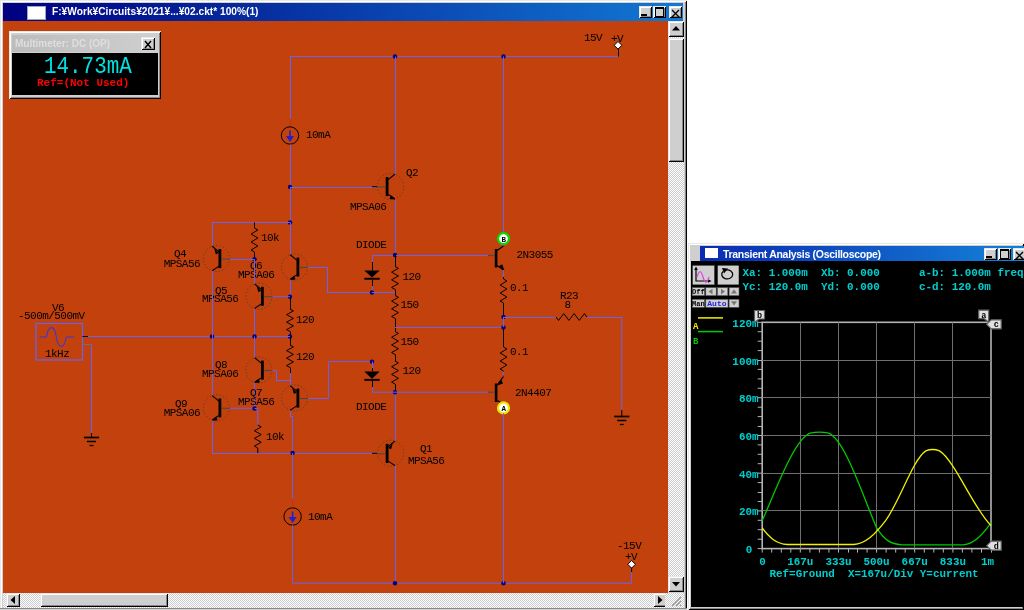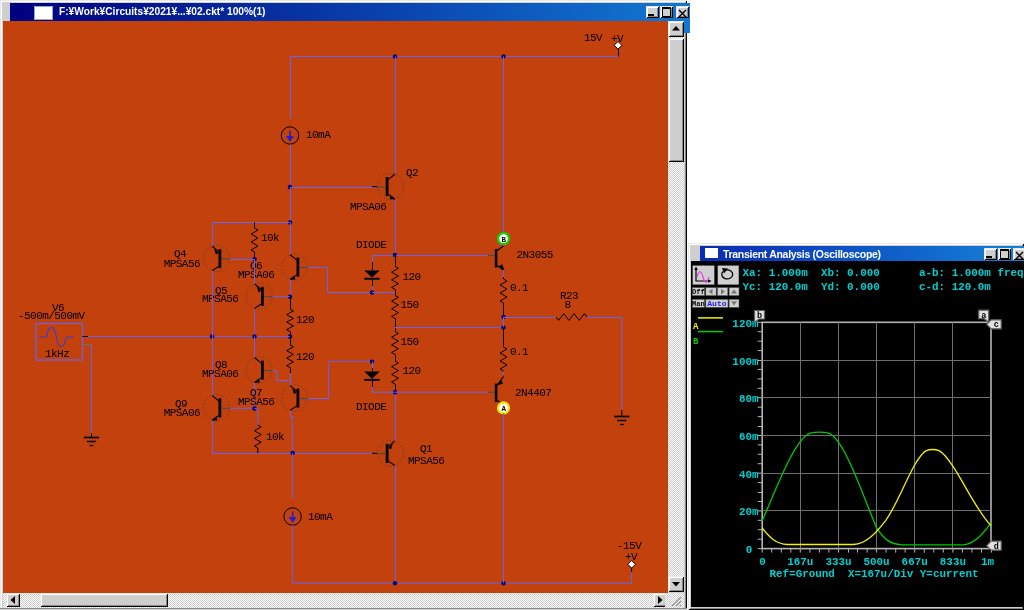--- a/index.html
+++ b/index.html
@@ -8,21 +8,21 @@
 .raised{box-shadow: inset 1px 1px 0 #e8e8e8, inset -1px -1px 0 #000, inset 2px 2px 0 #fff, inset -2px -2px 0 #888;}
 .btnface{background:#cfcfcf;}
 .abs{position:absolute;}
 </style></head>
 <body>
 
 <div class="abs dither" style="left:0;top:601px;width:687px;height:9px;"></div>
 
 <div class="abs raised" style="left:0;top:0;width:687px;height:610px;background:#cfcfcf;">
 
-  <div class="abs" style="left:10px;top:3px;width:680px;height:30px;background:linear-gradient(90deg,#000080,#1278d2);">
+  <div class="abs" style="left:3px;top:3px;width:680px;height:30px;background:linear-gradient(90deg,#000080,#1278d2);">
     <div class="abs" style="left:24px;top:3px;width:17px;height:12px;background:#fff;border:1px solid #9ab;"></div>
     <div class="abs" style="left:49px;top:3px;color:#fff;font-weight:bold;font-size:10.2px;letter-spacing:0px;white-space:pre;transform:scaleY(1.13);transform-origin:center;">F:¥Work¥Circuits¥2021¥...¥02.ckt* 100%(1)</div>
     <div class="abs raised btnface" style="left:636px;top:3px;width:13px;height:12px;">
         <div class="abs" style="left:2px;top:8px;width:6px;height:2px;background:#000;"></div>
       </div>
     <div class="abs raised btnface" style="left:650px;top:3px;width:13px;height:12px;">
         <div class="abs" style="left:2px;top:1px;width:7px;height:7px;border:1px solid #000;border-top-width:2px;"></div>
       </div>
     <div class="abs raised btnface" style="left:666px;top:3px;width:13px;height:12px;"><svg width="13" height="12">
           <path d="M3,2 L10,9 M10,2 L3,9" stroke="#000" stroke-width="1.4"></path>
@@ -314,20 +314,32 @@
     <div class="abs raised btnface" style="left:37px;top:0;width:128px;height:14px;"></div>
     <div class="abs raised btnface" style="left:650px;top:0;width:14px;height:14px;"><svg width="14" height="14">
           <path d="M9.5,7 L5,3 L5,11 Z" fill="#000"></path>
         </svg></div>
   </div>
   <div class="abs" style="left:0;top:607.5px;width:687px;height:2.5px;background:#d2d2d2;border-top:1px solid #8a8a8a;box-sizing:border-box;"></div>
   <div class="abs dither" style="left:665px;top:593px;width:19px;height:14.5px;"><svg width="19" height="15">
         <path d="M16,4 L7,13 M16,8 L11,13 M16,12 L15,13" stroke="#999" stroke-width="1.3"></path>
       </svg></div>
 
+  <div class="abs raised" style="left:9px;top:31px;width:152px;height:68px;background:#cfcfcf;">
+    <div class="abs" style="left:3px;top:4px;width:146px;height:17px;background:linear-gradient(90deg,#bcbcbc,#cfcfcf);">
+      <div class="abs" style="left:3px;top:3px;color:#dedede;font-weight:bold;font-size:10px;letter-spacing:0px;">Multimeter: DC (OP)</div>
+      <div class="abs raised btnface" style="left:129px;top:2px;width:14px;height:13px;"><svg width="14" height="13">
+            <path d="M4,3 L10,10 M10,3 L4,10" stroke="#000" stroke-width="1.5"></path>
+          </svg></div>
+    </div>
+    <div class="abs" style="left:3px;top:22px;width:146px;height:42px;background:#000;">
+      <div class="abs" style="left:32px;top:0px;color:#00e2e2;font-family:'Liberation Mono',monospace;font-size:20.9px;transform:scaleY(1.18);transform-origin:top;">14.73mA</div>
+      <div class="abs" style="left:25px;top:24px;color:#f00;font-family:'Liberation Mono',monospace;font-weight:bold;font-size:11px;">Ref=(Not Used)</div>
+    </div>
+  </div>
 </div>
 
 <div class="abs raised" style="left:688px;top:243px;width:336px;height:367px;background:#cfcfcf;">
   <div class="abs" style="left:12px;top:3px;width:333px;height:15px;background:linear-gradient(90deg,#0a2bb2,#1584d8);">
     <div class="abs" style="left:5px;top:2px;width:13px;height:10px;background:#fff;"></div>
     <div class="abs" style="left:23px;top:2px;color:#fff;font-weight:bold;font-size:10.5px;letter-spacing:-0.3px;">Transient Analysis (Oscilloscope)</div>
     <div class="abs raised btnface" style="left:284px;top:2px;width:13px;height:12px;">
         <div class="abs" style="left:2px;top:8px;width:6px;height:2px;background:#000;"></div>
       </div>
     <div class="abs raised btnface" style="left:298px;top:2px;width:13px;height:12px;">

